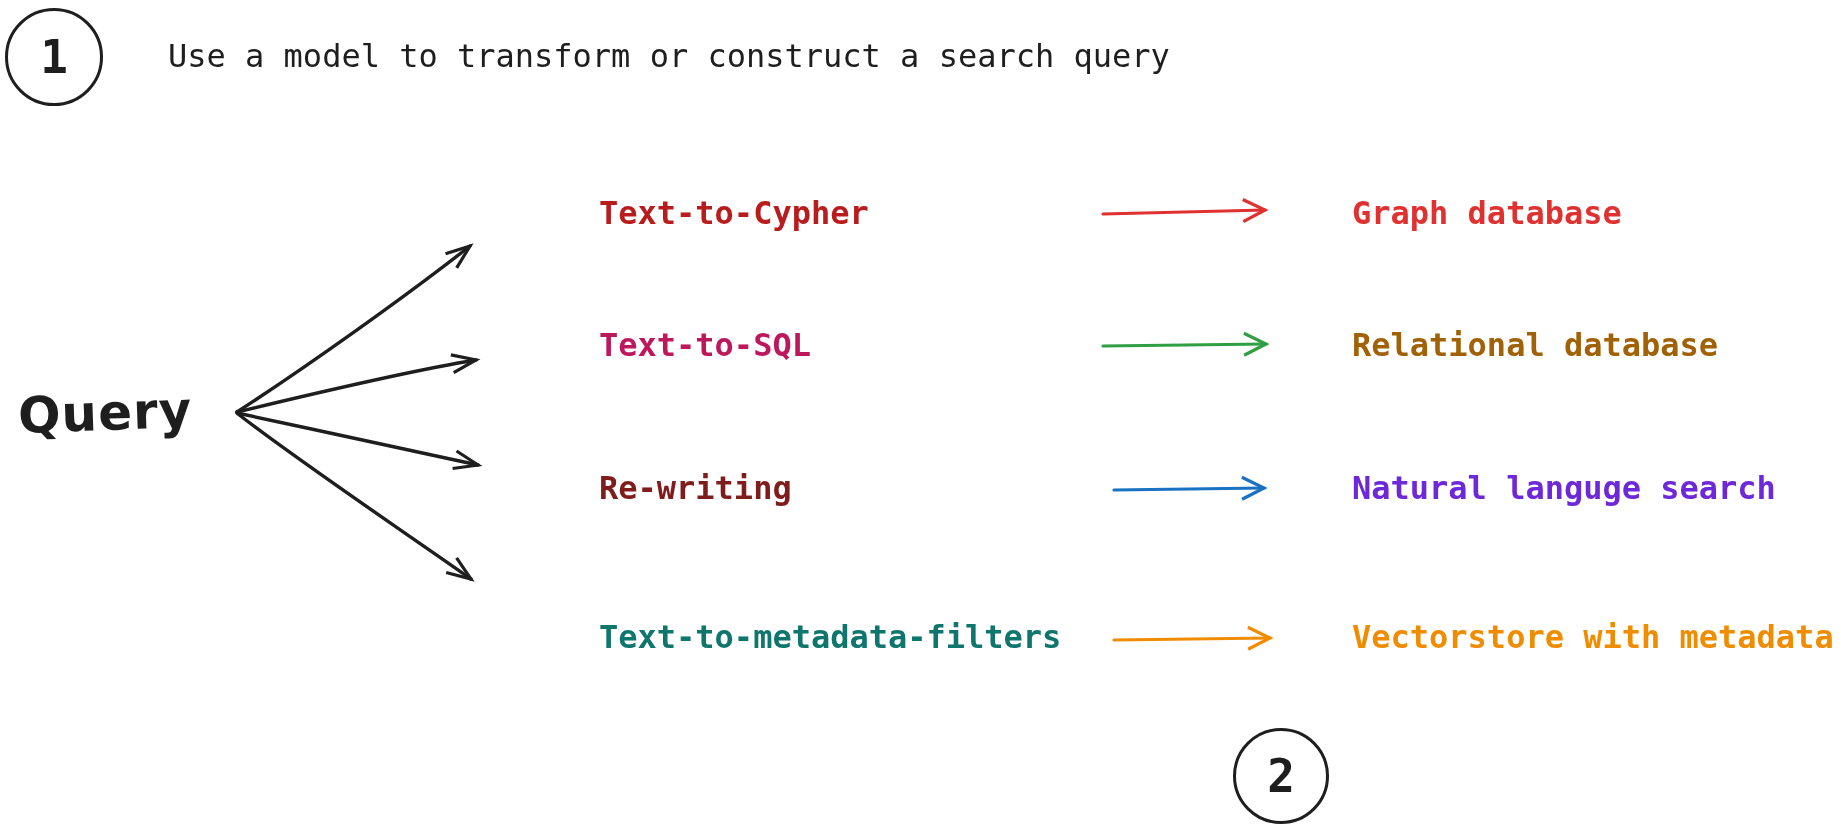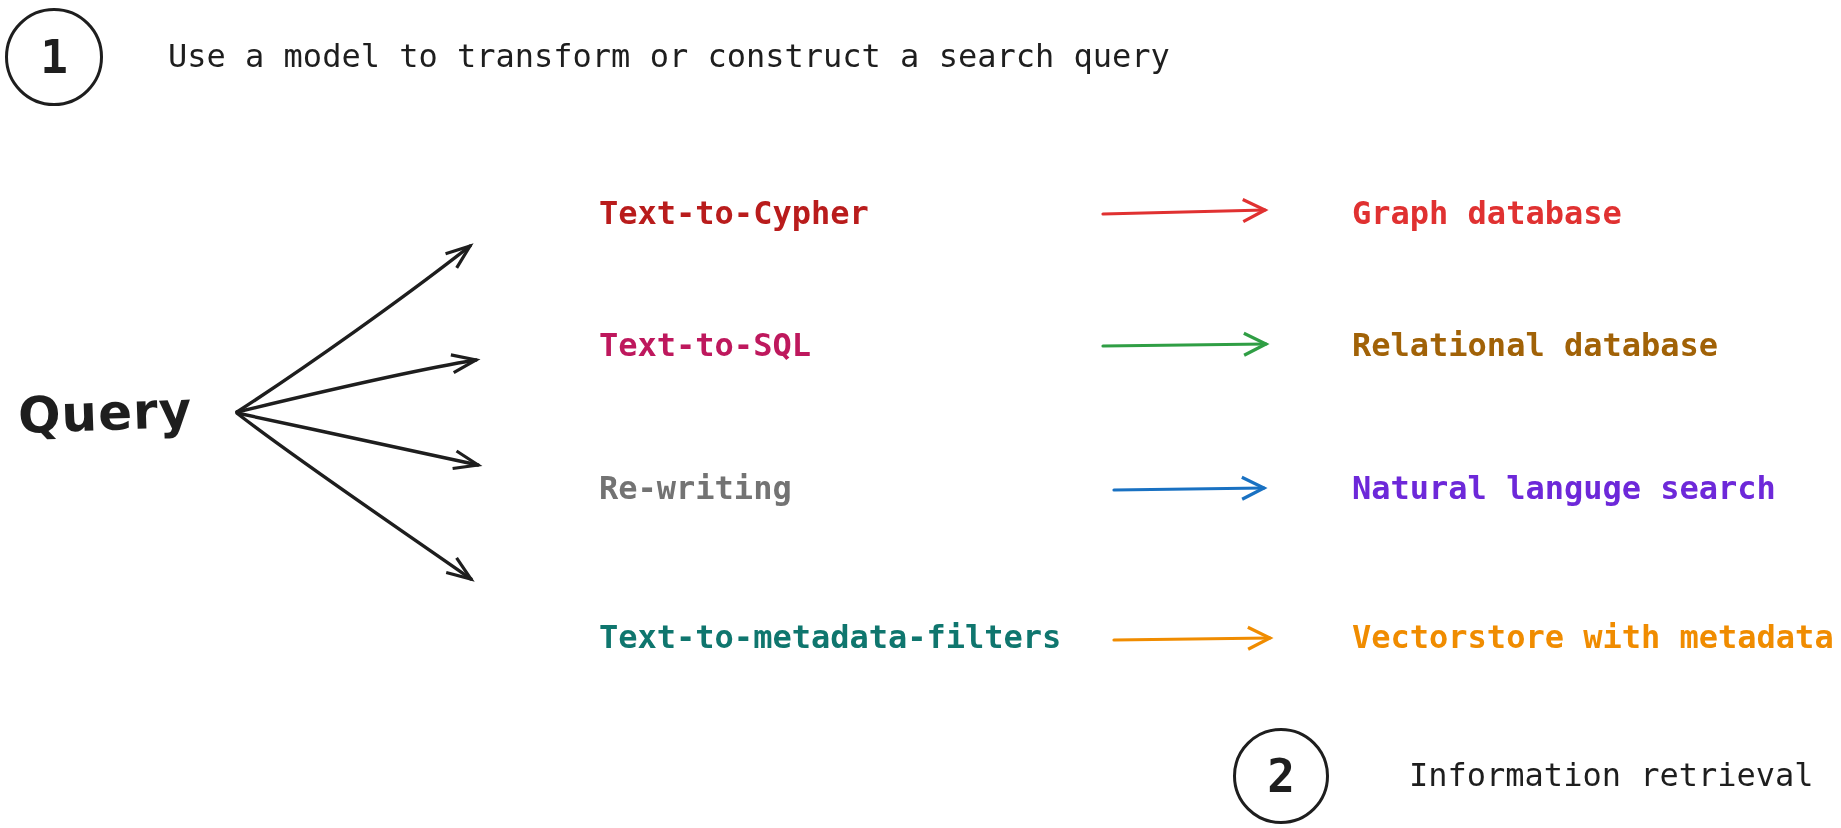--- a/index.html
+++ b/index.html
@@ -117,26 +117,25 @@
     <path class="shaft fan-shaft" d="M 238 414 C 300 462, 410 536, 471 579" marker-end="url(#ah-black)" stroke="#1e1e1e"></path>
 
     <path class="shaft row-shaft" d="M 1103 214 L 1265 210" marker-end="url(#ah-red)" stroke="#e03131"></path>
     <path class="shaft row-shaft" d="M 1103 346 L 1266 344" marker-end="url(#ah-green)" stroke="#2f9e44"></path>
     <path class="shaft row-shaft" d="M 1114 490 L 1264 488" marker-end="url(#ah-blue)" stroke="#1971c2"></path>
     <path class="shaft row-shaft" d="M 1114 640 L 1270 638" marker-end="url(#ah-orange)" stroke="#f08c00"></path>
   </svg>
 
   <div class="row-label method-col row-1" style="color: #b91c1c;">Text-to-Cypher</div>
   <div class="row-label method-col row-2" style="color: #be185d;">Text-to-SQL</div>
-  <div class="row-label method-col row-3" style="color: #737373;">Re-writing</div>
+  <div class="row-label method-col row-3" style="color: #7f1d1d;">Re-writing</div>
   <div class="row-label method-col row-4" style="color: #0f766e;">Text-to-metadata-filters</div>
 
   <div class="row-label target-col row-1" style="color: rgb(224, 49, 49);">Graph database</div>
   <div class="row-label target-col row-2" style="color: #a16207;">Relational database</div>
   <div class="row-label target-col row-3" style="color: #6d28d9;">Natural languge search</div>
   <div class="row-label target-col row-4" style="color: rgb(240, 140, 0);">Vectorstore with metadata</div>
 
   <div class="step-badge" style="left:1233px; top:728px; width:90px; height:90px;">
     <span class="step-number">2</span>
   </div>
-  <div class="step-label" style="left:1373px; top:755px;">Information retrieval</div>
 
 </div>
 
 </body></html>

